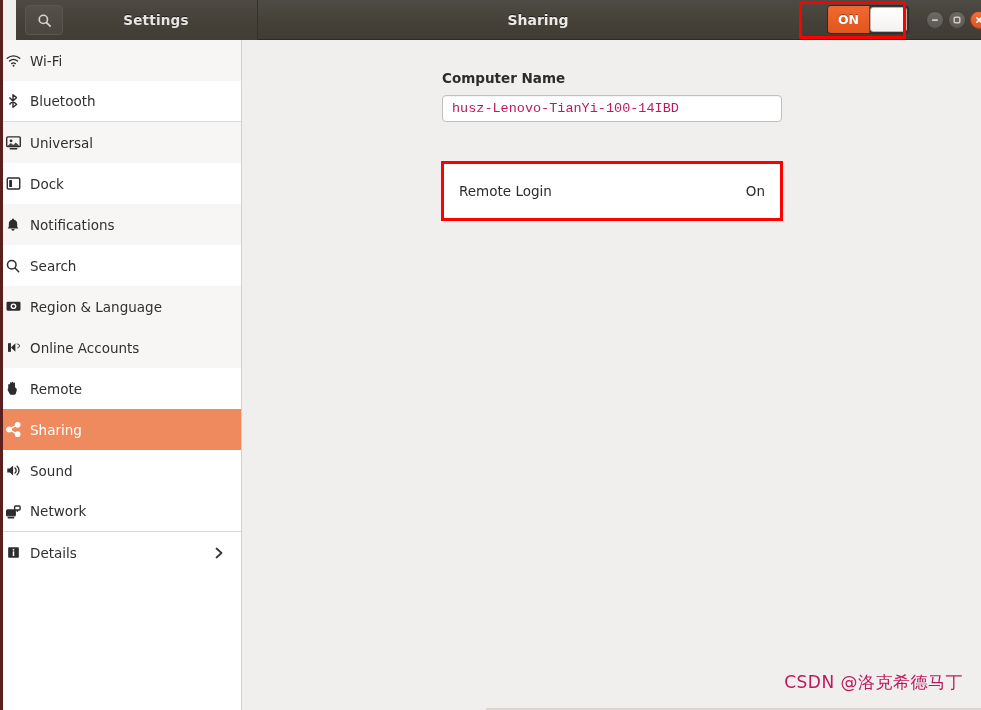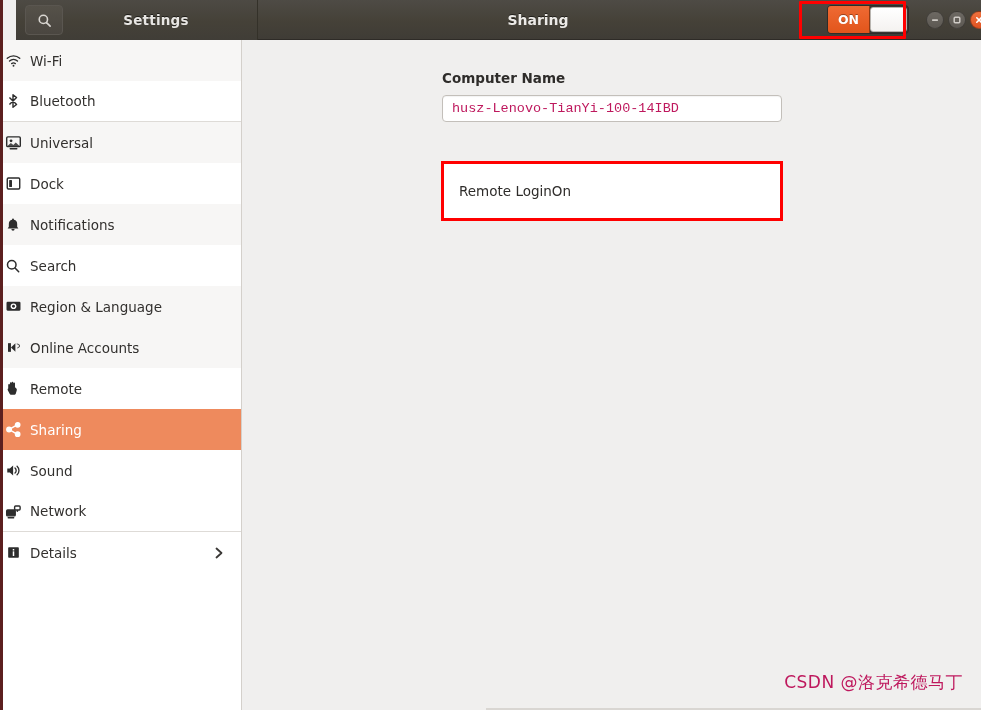--- a/index.html
+++ b/index.html
@@ -247,21 +247,21 @@
     margin-top: 40px;
   }
 
   .remote-row {
     width: 340px;
     height: 58px;
     background: #ffffff;
     border: 1px solid #d7d3ce;
     display: flex;
     align-items: center;
-    justify-content: flex-start;
+    justify-content: space-between;
     padding: 0 16px;
   }
   .remote-label {
     font-size: 13.5px;
     color: #2e2c2a;
   }
   .remote-value {
     font-size: 13.5px;
     color: #2e2c2a;
   }

